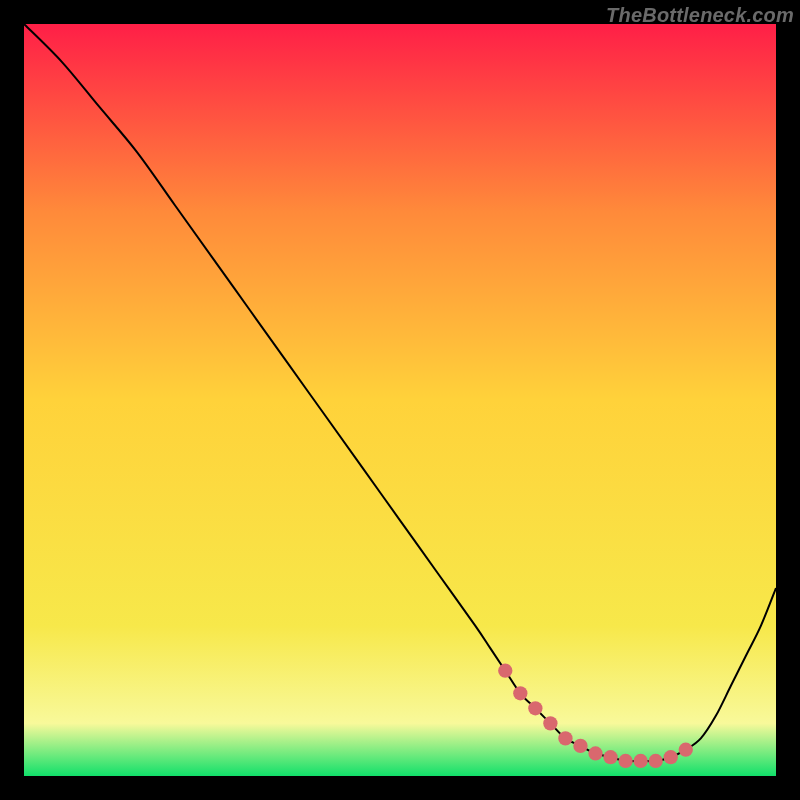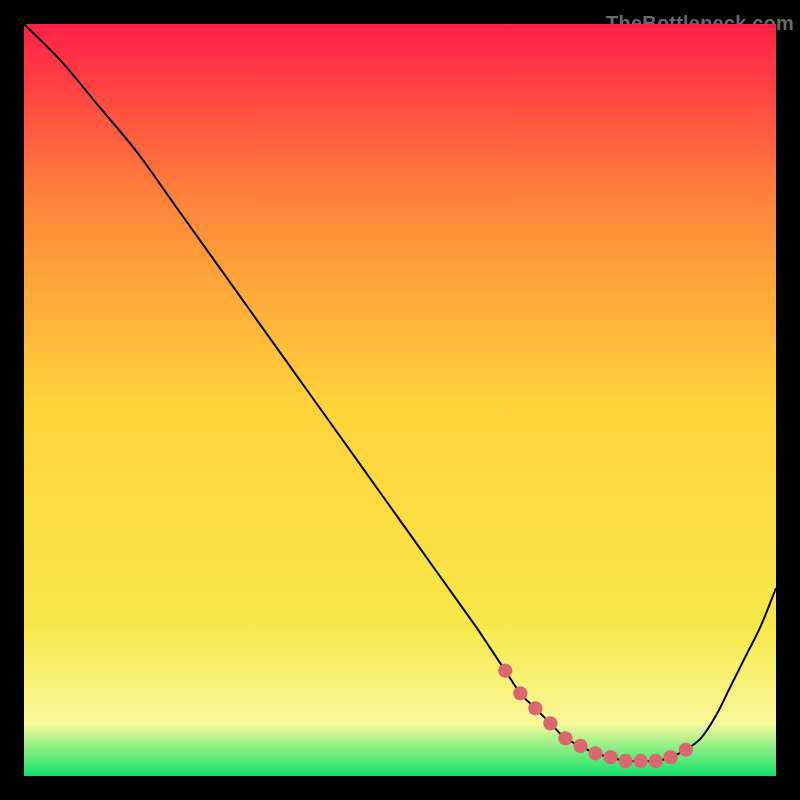--- a/index.html
+++ b/index.html
@@ -26,28 +26,29 @@
   .gradient-bg {
     position: absolute;
     inset: 0;
   }
   .curve-svg {
     position: absolute;
     inset: 0;
   }
   .watermark {
     position: absolute;
-    top: 12px;
+    top: 4px;
     right: 6px;
     font-family: Arial, Helvetica, sans-serif;
     font-size: 20px;
     font-weight: 600;
     color: #6a6a6a;
     letter-spacing: 0.2px;
     user-select: none;
+    font-style: italic;
   }
 </style>
 </head>
 <body>
 
 <div class="stage">
 
   <div class="watermark">TheBottleneck.com</div>
 
   <div class="plot">

